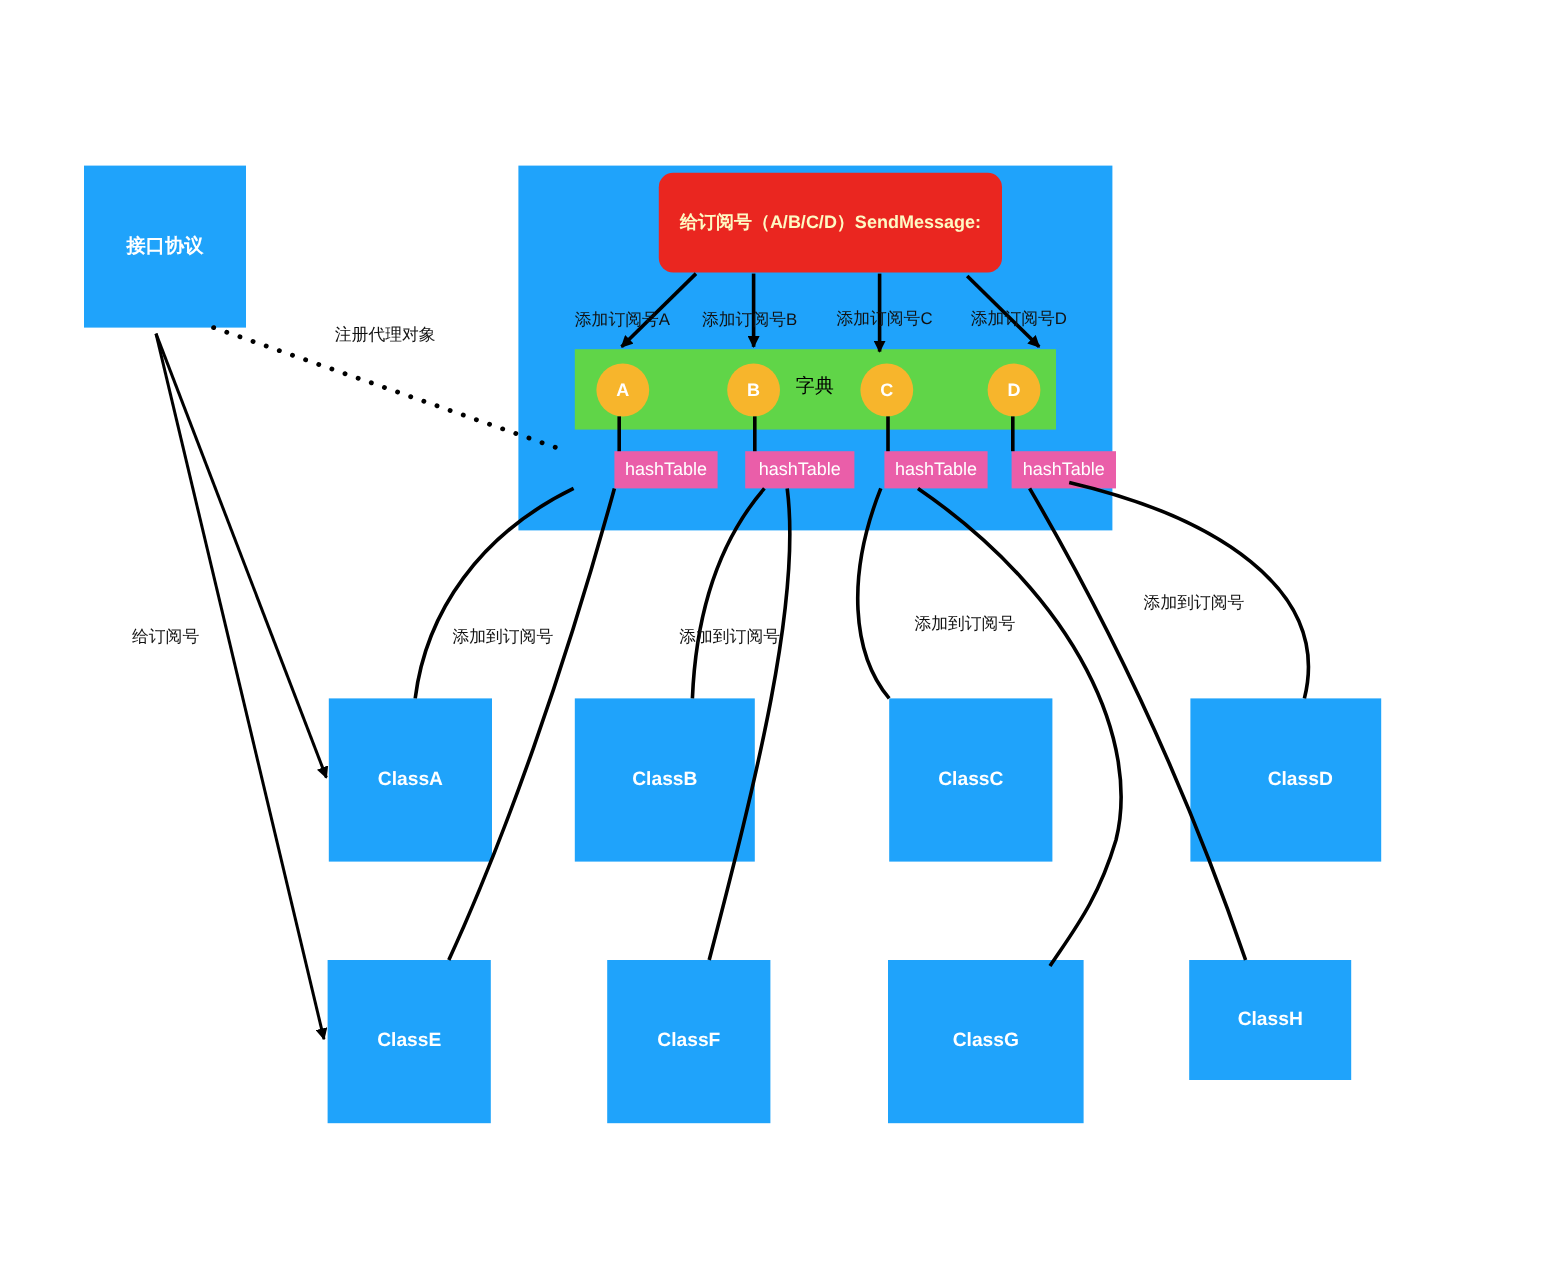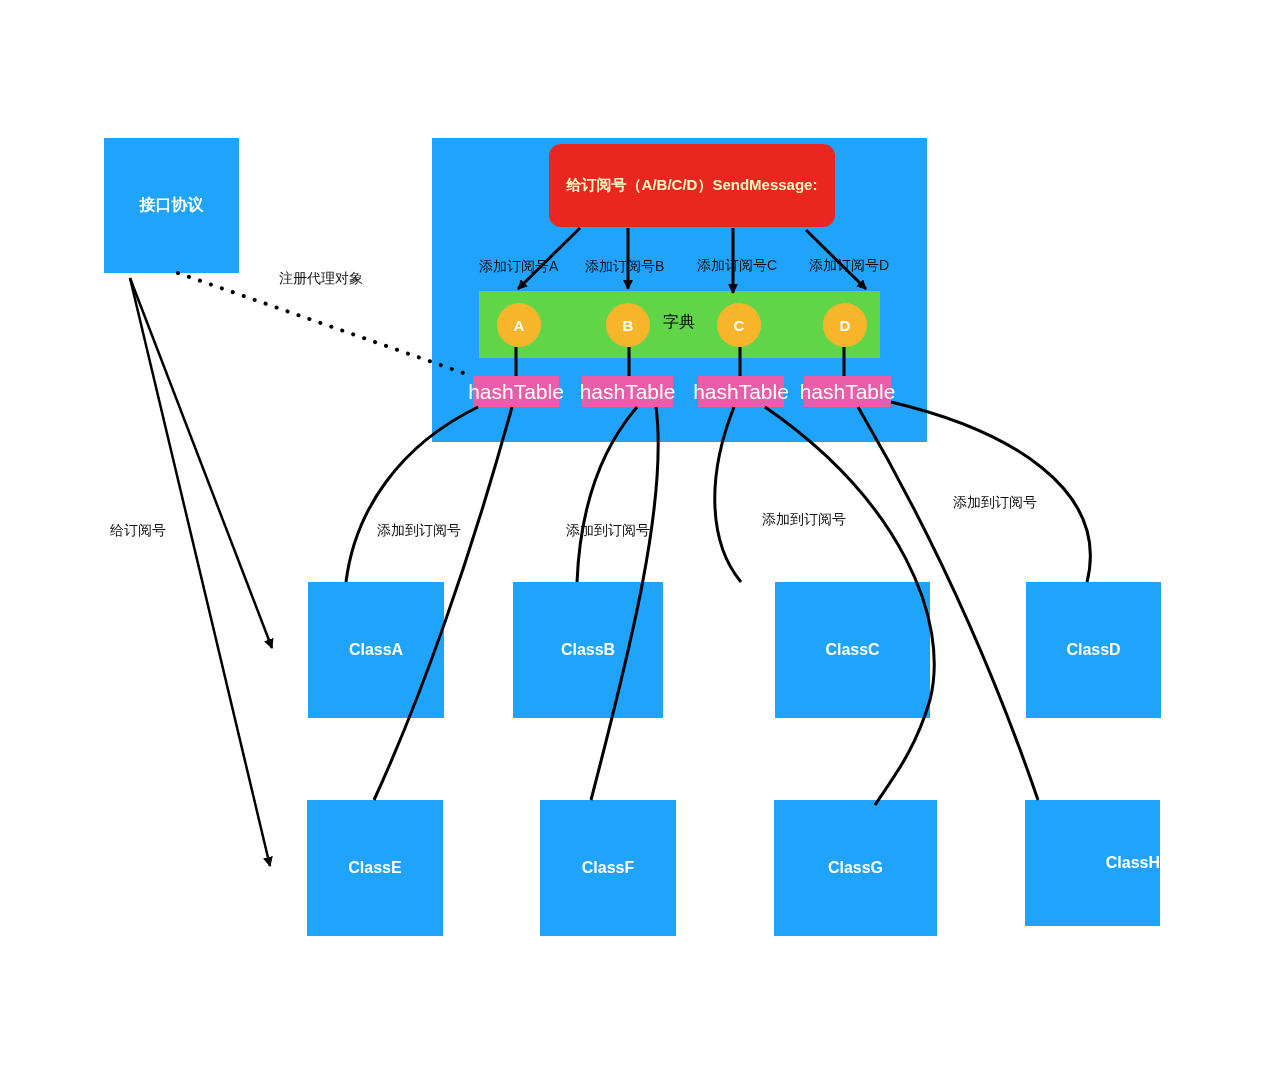--- a/index.html
+++ b/index.html
@@ -1,29 +1,29 @@
 <!DOCTYPE html>
 <html><head>
 <meta charset="utf-8">
 <style>
   html, body { margin: 0; padding: 0; background: #ffffff; }
   body { width: 1284px; height: 1070px; position: relative; overflow: hidden;
          font-family: "Liberation Sans", "DejaVu Sans", sans-serif; }
   .box { position: absolute; background: #1fa3fb; color: #fff; display: flex;
-         align-items: center; justify-content: center; font-size: 16px; font-weight: bold; margin-left: 34px; }
+         align-items: center; justify-content: center; font-size: 16px; font-weight: bold; }
   .container { position: absolute; left: 432px; top: 138px; width: 495px; height: 304px; background: #1fa3fb; }
   .sender { position: absolute; left: 549px; top: 144px; width: 286px; height: 83px; background: #ea2620;
             border-radius: 12px; color: #fef9c3; font-weight: bold; font-size: 15px;
             display: flex; align-items: center; justify-content: center; }
   .dict { position: absolute; left: 479px; top: 291px; width: 401px; height: 67px; background: #60d548; }
   .dict-label { position: absolute; left: 663px; top: 312px; font-size: 16px; color: #000; }
   .circle { position: absolute; width: 44px; height: 44px; border-radius: 50%; background: #f7b52c; color: #fff;
             font-weight: bold; font-size: 15px; display: flex; align-items: center; justify-content: center; }
-  .hash { position: absolute; top: 376px; height: 31px; background: #ea5ea9; color: #fff; font-size: 21px;
-          display: flex; align-items: center; justify-content: center; }
+  .hash { position: absolute; top: 376px; height: 31px; background: #ea5ea9; color: #fff; font-size: 15px;
+          display: flex; align-items: center; justify-content: center; margin-left: 39px; }
   .label { position: absolute; font-size: 14px; color: #111; white-space: nowrap; }
   svg.edges { position: absolute; left: 0; top: 0; pointer-events: none; }
 </style>
 </head>
 <body>
 
 <div class="box" style="left:70px;top:138px;width:135px;height:135px;">
   <span>接口协议</span>
 </div>
 
@@ -61,36 +61,36 @@
 <div class="hash" style="left:804px;width:87px;">
   <span>hashTable</span>
   </div>
 
 <div class="box" style="left:274px;top:582px;width:136px;height:136px;">
   <span>ClassA</span>
   </div>
 <div class="box" style="left:479px;top:582px;width:150px;height:136px;">
   <span>ClassB</span>
   </div>
-<div class="box" style="left:741px;top:582px;width:155px;height:136px;">
+<div class="box" style="left:741px;top:582px;width:136px;height:136px;">
   <span>ClassC</span>
   </div>
-<div class="box" style="left:992px;top:582px;width:135px;height:136px;">
+<div class="box" style="left:992px;top:582px;width:135px;height:136px;padding-left:24px;">
   <span>ClassD</span>
   </div>
 <div class="box" style="left:273px;top:800px;width:136px;height:136px;">
   <span>ClassE</span>
   </div>
 <div class="box" style="left:506px;top:800px;width:136px;height:136px;">
   <span>ClassF</span>
   </div>
 <div class="box" style="left:740px;top:800px;width:163px;height:136px;">
   <span>ClassG</span>
   </div>
-<div class="box" style="left:991px;top:800px;width:135px;height:126px;justify-content:flex-end;">
+<div class="box" style="left:991px;top:800px;width:135px;height:100px;">
   <span>ClassH</span>
   </div>
 
 <svg class="edges" width="1284" height="1070">
   <defs>
     <marker id="arr" markerWidth="10" markerHeight="10" refX="9" refY="5" orient="auto" markerUnits="userSpaceOnUse">
       <path d="M0,0 L10,5 L0,10 z" fill="#000"></path>
     </marker>
   </defs>
   <g fill="none" stroke="#000" stroke-width="3">

